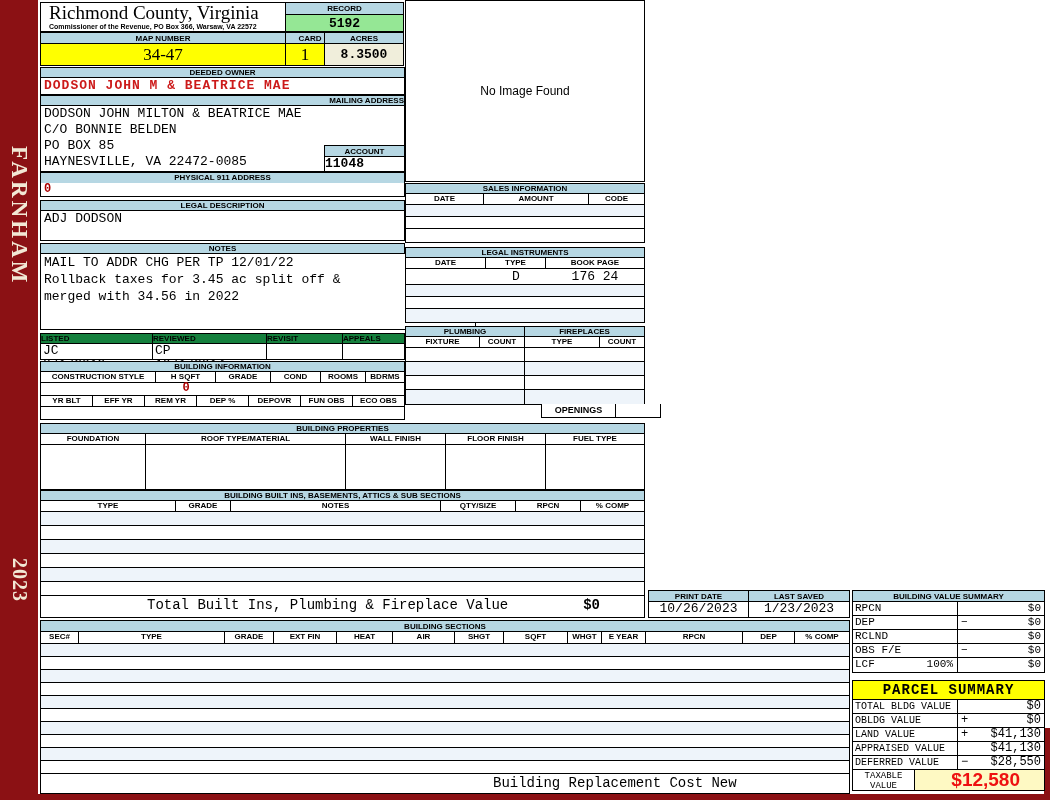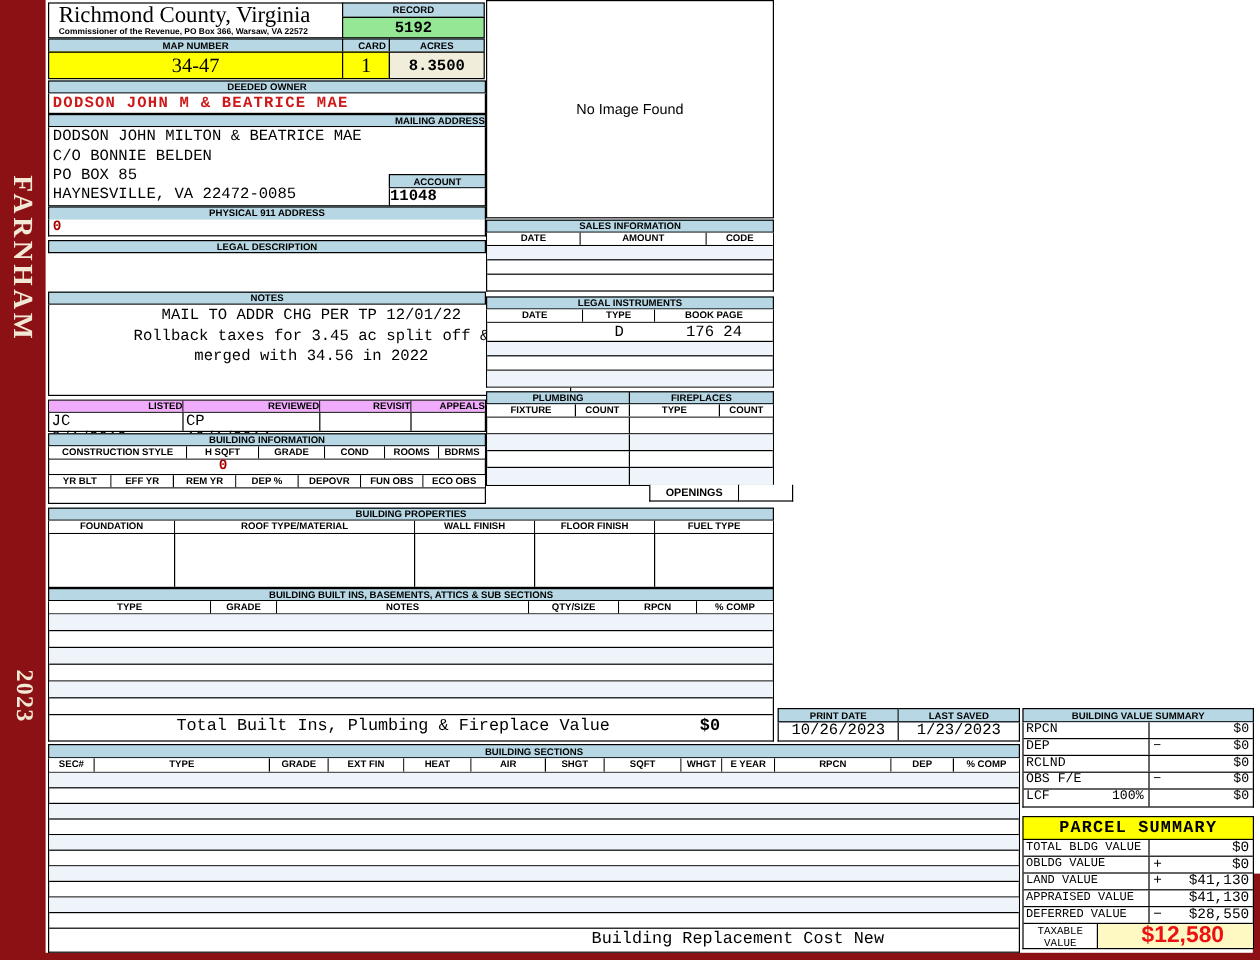--- a/index.html
+++ b/index.html
@@ -10,22 +10,22 @@
   .mono{font-family:"Liberation Mono","DejaVu Sans Mono",monospace;}
   .serif{font-family:"Liberation Serif",serif;}
   .bar{background:#B6D7E3;border:1px solid #000;font:bold 8px "Liberation Sans",sans-serif;
        text-align:center;line-height:10px;color:#000;}
   .bx{border:1px solid #000;background:#fff;}
   .nt{border-top:none;}
   .flexrow{display:flex;}
   .colhead{background:#fff;border-right:1px solid #000;font:bold 8px "Liberation Sans",sans-serif;
            text-align:center;line-height:10px;overflow:hidden;}
   .colhead:last-child{border-right:none;}
-  .bluecell{background:#f0abfc;border-right:1px solid #000;font:bold 8px "Liberation Sans",sans-serif;
-            text-align:right;line-height:10px;}
+  .bluecell{background:#15803d;border-right:1px solid #000;font:bold 8px "Liberation Sans",sans-serif;
+            text-align:left;line-height:10px;}
   .bluecell:last-child{border-right:none;}
   .erow{border-bottom:1px solid #000;}
   .erow:last-child{border-bottom:none;}
   .alt{background:#EEF4FA;}
   .vcell{border-right:1px solid #000;flex-direction:column;}
   .vcell:last-child{border-right:none;}
   .sidebar-text{writing-mode:vertical-rl;color:#F2E8D5;font-family:"Liberation Serif",serif;font-weight:bold;}
   .vs-row{display:flex;border-bottom:1px solid #000;height:14px;font-size:11px;line-height:13px;}
   .vs-row:last-child{border-bottom:none;}
   .vs-label{width:105px;border-right:1px solid #000;padding-left:2px;display:flex;justify-content:space-between;}
@@ -70,23 +70,24 @@
     <div>HAYNESVILLE, VA 22472-0085</div>
   </div>
   <div class="abs bar" style="left:324px;top:145px;width:81px;height:12px;line-height:11px;">ACCOUNT</div>
   <div class="abs bx nt mono" style="left:324px;top:157px;width:81px;height:15px;font-weight:bold;font-size:13px;
               text-align:left;line-height:13px;">11048</div>
   <div class="abs bar" style="left:40px;top:172px;width:365px;height:16px;">PHYSICAL 911 ADDRESS</div>
   <div class="abs bx nt mono" style="left:40px;top:183px;width:365px;height:14px;color:#AA0000;font-weight:bold;font-size:12px;
               line-height:12px;padding-left:3px;">0</div>
 
   <div class="abs bar" style="left:40px;top:200px;width:365px;height:11px;">LEGAL DESCRIPTION</div>
+  <div class="abs bx nt mono" style="left:40px;top:211px;width:365px;height:30px;font-size:13px;line-height:15px;padding-left:3px;">ADJ DODSON</div>
 
   <div class="abs bar" style="left:40px;top:243px;width:365px;height:11px;">NOTES</div>
-  <div class="abs bx nt mono" style="left:40px;top:254px;width:436px;height:76px;font-size:13px;line-height:17px;padding-left:3px;text-align:center;">
+  <div class="abs bx nt mono" style="left:40px;top:254px;width:436px;height:76px;font-size:13px;line-height:17px;padding-left:3px;">
     <div>MAIL TO ADDR CHG PER TP 12/01/22</div>
     <div>Rollback taxes for 3.45 ac split off &amp;</div>
     <div>merged with 34.56 in 2022</div>
   </div>
 
   <div class="abs flexrow" style="left:40px;top:333px;width:365px;height:11px;border:1px solid #000;">
     <div class="bluecell" style="width:112px;">LISTED</div>
     <div class="bluecell" style="width:114px;">REVIEWED</div>
     <div class="bluecell" style="width:76px;">REVISIT</div>
     <div class="bluecell" style="flex:1;">APPEALS</div>

